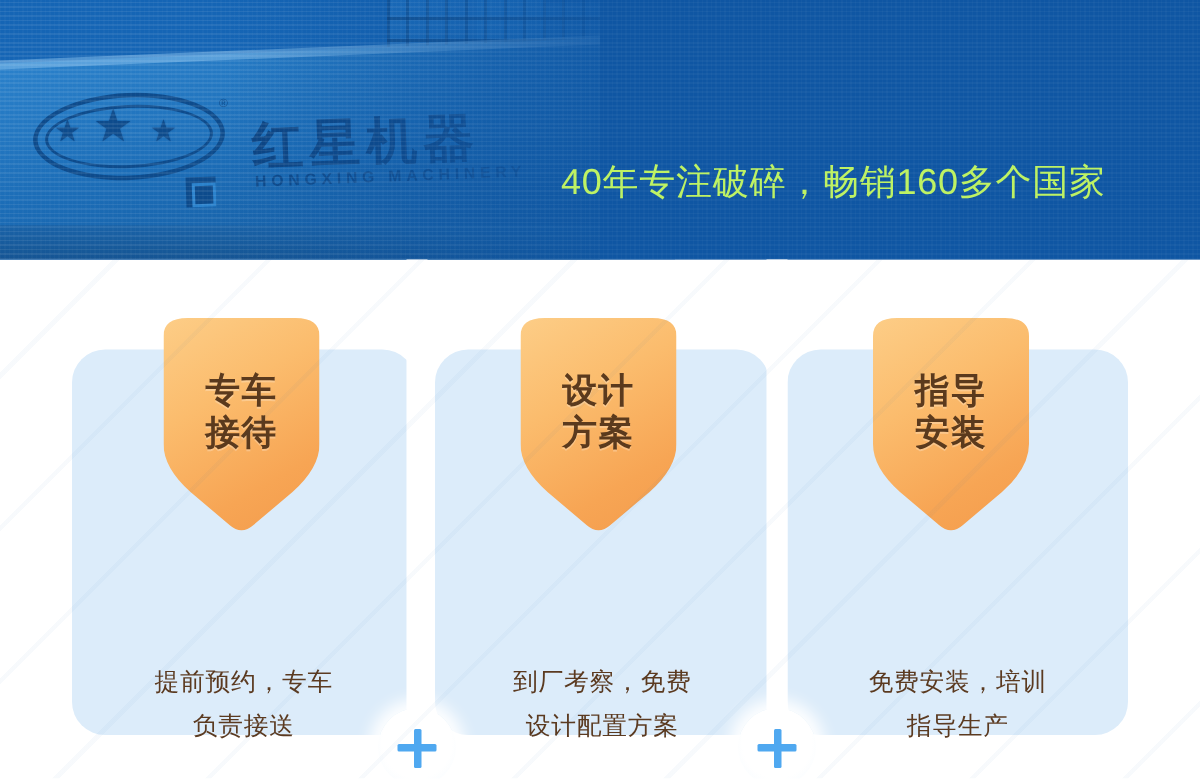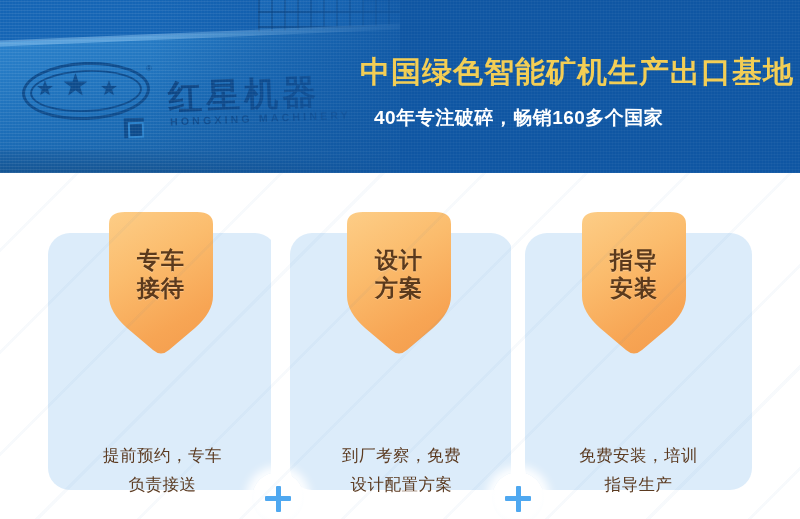--- a/index.html
+++ b/index.html
@@ -127,21 +127,21 @@
                repeating-linear-gradient(90deg, rgba(255,255,255,.022) 0 1px, rgba(0,0,0,0) 1px 3px);
     pointer-events:none;
   }
   .headline{
     position:absolute;left:360px;top:52px;
     font-size:30px;font-weight:bold;color:#f3ce55;
     letter-spacing:1px;white-space:nowrap;z-index:6;
   }
   .subline{
     position:absolute;left:374px;top:105px;
-    font-size:19px;color:#ffffff;letter-spacing:.5px;white-space:nowrap;z-index:6;font-weight:bold;
+    font-size:24px;color:#bef264;letter-spacing:.5px;white-space:nowrap;z-index:6;
   }
 
   
   .cards{position:absolute;left:0;top:173px;width:800px;height:346px;z-index:20;}
   .card{
     position:absolute;top:60px;width:229px;height:257px;
     background:#dcecfa;border-radius:22px;
   }
   .card-1{left:48px;}
   .card-2{left:290px;width:223px;}
@@ -218,21 +218,20 @@
       <div class="sign-en">HONGXING MACHINERY</div>
       <div class="badge-sq"></div>
 
       <div class="banner-tex"></div>
     </div>
 
     <div class="banner-fade"></div>
     <div class="banner-rest"></div>
     <div class="banner-grain"></div>
 
-    <div class="headline">中国绿色智能矿机生产出口基地</div>
     <div class="subline">40年专注破碎，畅销160多个国家</div>
   </div>
 
   <div class="cards">
 
     <div class="card card-1">
       <div class="card-desc">
         <span>提前预约，专车</span>
         <span>负责接送</span>
       </div>

